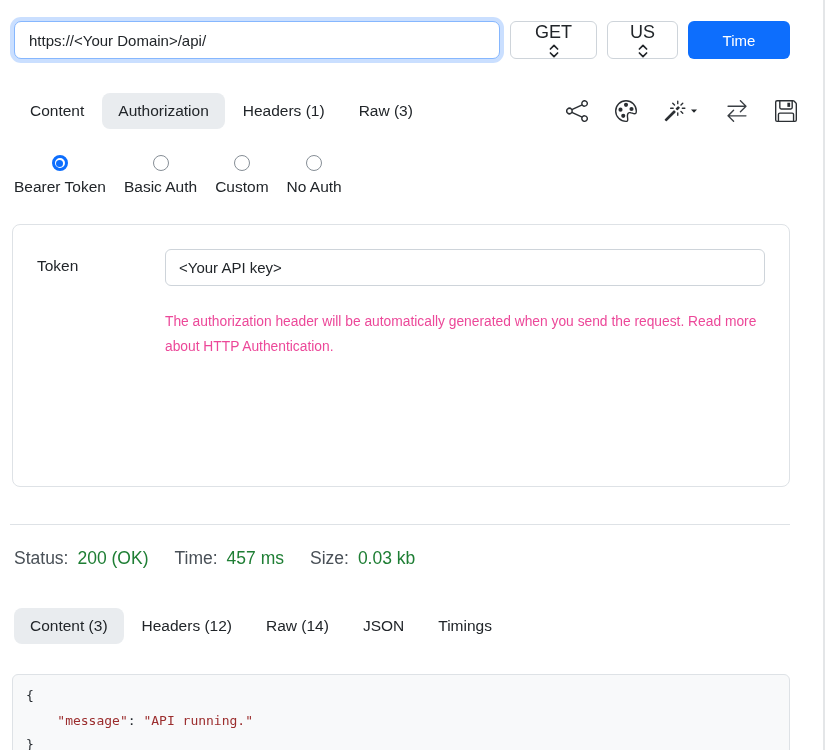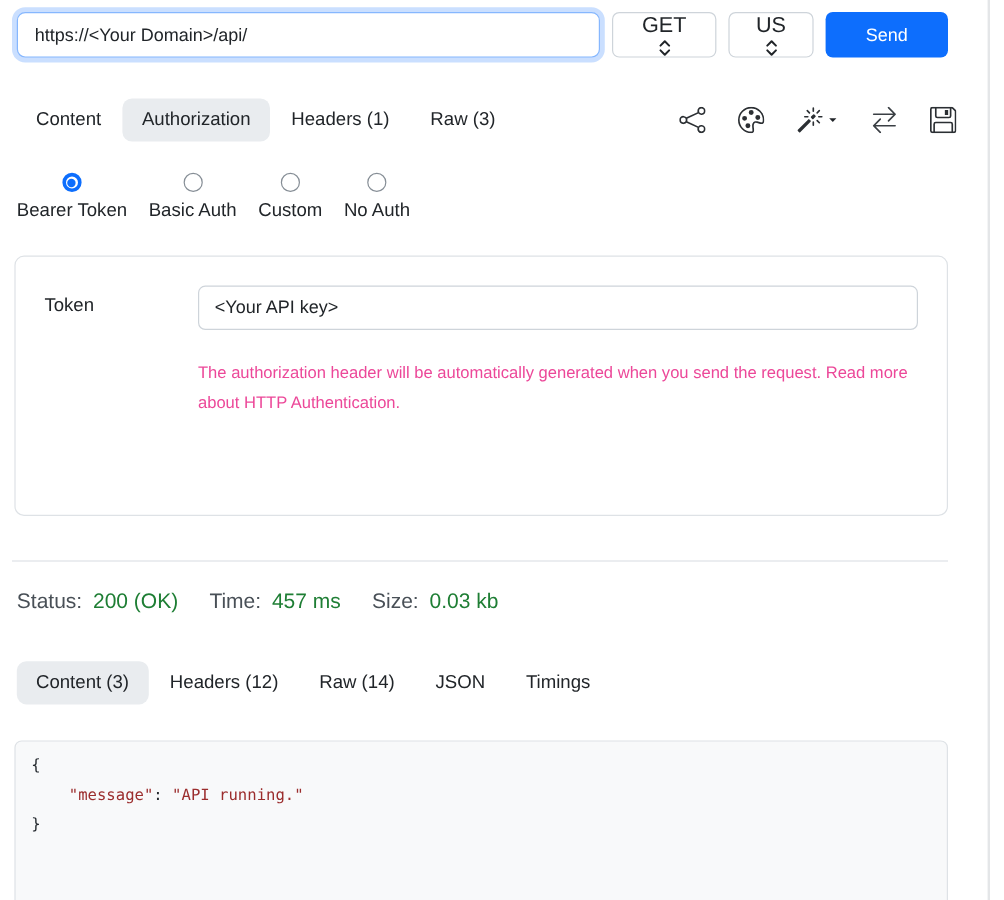--- a/index.html
+++ b/index.html
@@ -2,21 +2,21 @@
 <html><head>
 <meta charset="utf-8">
 <style>
   * { margin:0; padding:0; box-sizing:border-box; }
   html,body { background:#fff; }
   body { font-family:"Liberation Sans","DejaVu Sans",sans-serif; color:#212529; }
   .page { position:relative; width:837px; height:750px; background:#fff; overflow:hidden; }
   .right-divider { position:absolute; left:823px; top:0; width:2px; height:750px; background:#e4e6e8; }
 
   
-  .topbar { display:flex; gap:10px; padding:10px 47px 0 14px; align-items:center;justify-content:center; }
+  .topbar { display:flex; gap:10px; padding:21px 47px 0 14px; align-items:center;justify-content:center; }
   .url-input { flex:1; height:38px; border:1px solid #86b7fe; border-radius:7px;
     box-shadow:0 0 0 4px rgba(13,110,253,.22); outline:none; padding:0 14px;
     font-size:15px; color:#212529; font-family:inherit; }
   .select { height:38px; background:#fff; border:1px solid #ced4da; border-radius:6px;
     display:flex; align-items:center; justify-content:space-between; padding:0 12px;
     font-size:18px; cursor:pointer;flex-direction:column; }
   .select.method { width:87px; }
   .select.region { width:71px; }
   .send-btn { width:102px; height:38px; background:#0d6efd; color:#fff; border:none;
     border-radius:6px; font-size:15px; font-family:inherit; cursor:pointer; }
@@ -32,21 +32,21 @@
 
   
   .radios { display:flex; align-items:center; gap:18px; margin:26px 14px 0; }
   .radio-item { display:flex; align-items:center; gap:7px; font-size:15.5px; cursor:pointer;flex-direction:column; }
   .radio { width:16px; height:16px; border-radius:50%; border:1px solid #868e96; background:#fff; position:relative; flex:none; }
   .radio.checked { border:3px solid #0d6efd; }
   .radio.checked::after { content:""; position:absolute; left:50%; top:50%; width:7px; height:7px;
     margin:-3.5px 0 0 -3.5px; border-radius:50%; background:#0d6efd; }
 
   
-  .card { margin:28px 0 0 12px; width:778px; height:217px; border:1px solid #dee2e6; border-radius:8px; padding:24px; }
+  .card { margin:28px 0 0 12px; width:778px; height:263px; border:1px solid #dee2e6; border-radius:8px; padding:24px; }
   .form-row { display:flex; }
   .form-label { width:128px; font-size:15.5px; padding-top:8px; color:#212529; }
   .field-col { flex:1; }
   .token-input { width:100%; height:37px; border:1px solid #ced4da; border-radius:6px; padding:0 13px;
     font-size:15px; color:#212529; font-family:inherit; outline:none; }
   .help { margin-top:23px; font-size:13.8px; line-height:25px; color:#ec4899; max-width:596px; }
 
   .section-divider { border:none; border-top:1px solid #dee2e6; margin:37px 47px 0 10px; }
 
   
@@ -83,21 +83,21 @@
     </div>
     <div class="select region">
       <span>US</span>
       <span>
         <svg width="10" height="16" viewBox="0 0 10 16">
             <path d="M1.4 6 5 2.4 8.6 6" fill="none" stroke="#212529" stroke-width="1.7" stroke-linecap="round" stroke-linejoin="round"></path>
             <path d="M1.4 10 5 13.6 8.6 10" fill="none" stroke="#212529" stroke-width="1.7" stroke-linecap="round" stroke-linejoin="round"></path>
           </svg>
       </span>
     </div>
-    <button class="send-btn">Send</button>
+    <button class="send-btn">Time</button>
   </div>
 
   <div class="tabs-row">
     <div class="tabs">
       <div class="tab">Content</div>
       <div class="tab active">Authorization</div>
       <div class="tab">Headers (1)</div>
       <div class="tab">Raw (3)</div>
     </div>
     <div class="icon-group">

